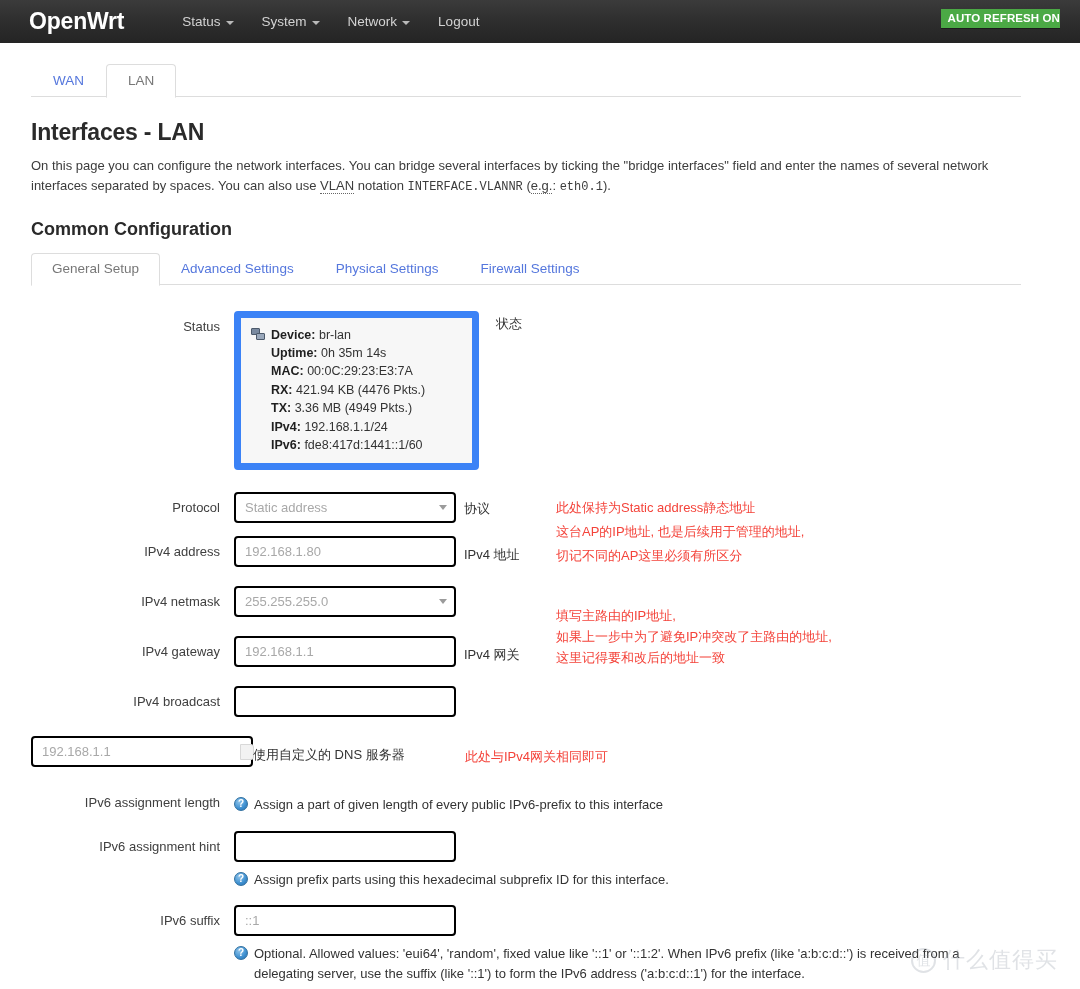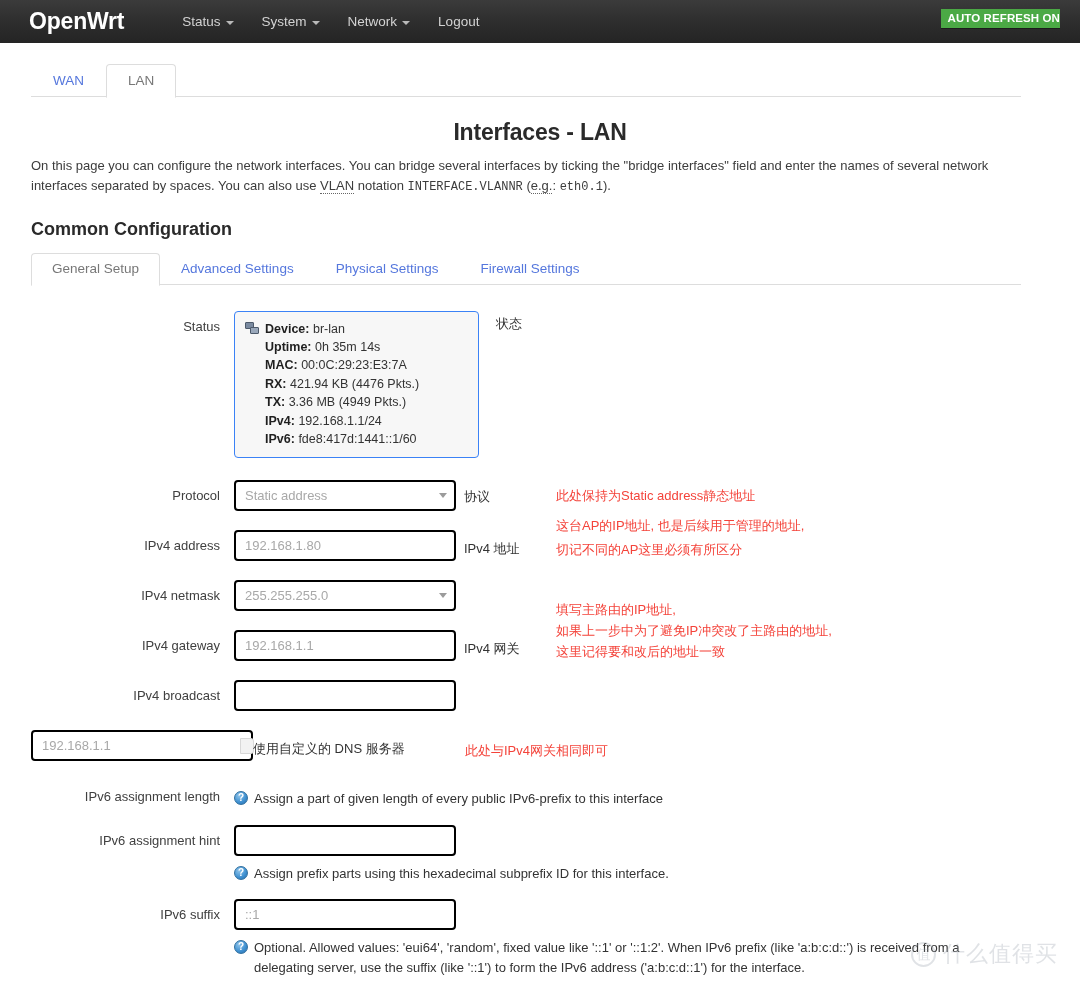--- a/index.html
+++ b/index.html
@@ -106,21 +106,20 @@
 
   
   #content { padding: 0 31px; position: relative; }
 
   #page-title {
     font-size: 23px;
     font-weight: bold;
     color: #2a2a2a;
     margin: 22px 0 10px 0;
     letter-spacing: -0.2px;
-    text-align: center;
   }
   #page-desc {
     font-size: 13px;
     color: #3c3c3c;
     line-height: 1.55;
     max-width: 965px;
     margin-bottom: 22px;
   }
   #page-desc .mono { font-family: "Liberation Mono", "DejaVu Sans Mono", monospace; font-size: 12px; }
   #page-desc .abbr { border-bottom: 1px dotted #666; cursor: help; }
@@ -203,21 +202,21 @@
     width: 0; height: 0;
     border-left: 4px solid transparent;
     border-right: 4px solid transparent;
     border-top: 5px solid #9b9b9b;
     pointer-events: none;
   }
 
   
   .statusbox {
     width: 245px;
-    border: 1px solid #3b82f6;
+    border: 7px solid #3b82f6;
     border-radius: 4px;
     background: #f7f7f7;
     padding: 8px 10px 9px 10px;
     font-size: 12.5px;
     color: #333333;
     line-height: 1.47;
   }
   .statusbox .k { font-weight: bold; color: #1f1f1f; }
   .statusbox .firstline { display: flex; align-items: flex-start; gap: 5px; }
   .neticon {
@@ -387,21 +386,21 @@
           <div><span class="k">IPv4:</span>
             <span>192.168.1.1/24</span></div>
           <div><span class="k">IPv6:</span>
             <span>fde8:417d:1441::1/60</span></div>
         </div>
       </div>
       <div class="gloss" style="left:262px; top:4px;">状态</div>
     </div>
   </div>
 
-  <div class="frow" style="margin-bottom:19px;">
+  <div class="frow" style="margin-bottom:13px;">
     <div class="flabel">Protocol</div>
     <div class="fctrl">
       <span class="selwrap">
         <input class="inputbox" readonly="" placeholder="Static address" style="">
         <span class="arrow"></span>
       </span>
       <div class="gloss" style="left:230px;">协议</div>
       <div class="note" style="left:322px; top:5px;">此处保持为Static address静态地址</div>
     </div>
   </div>

